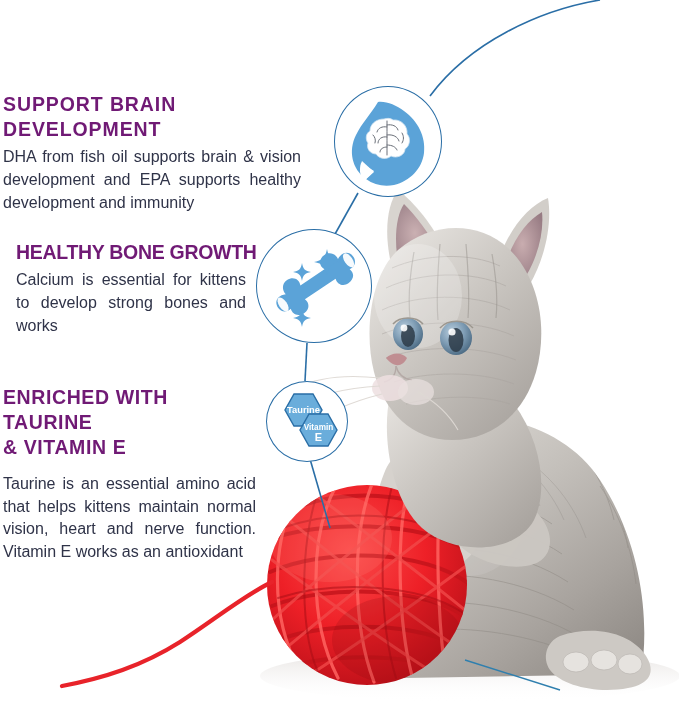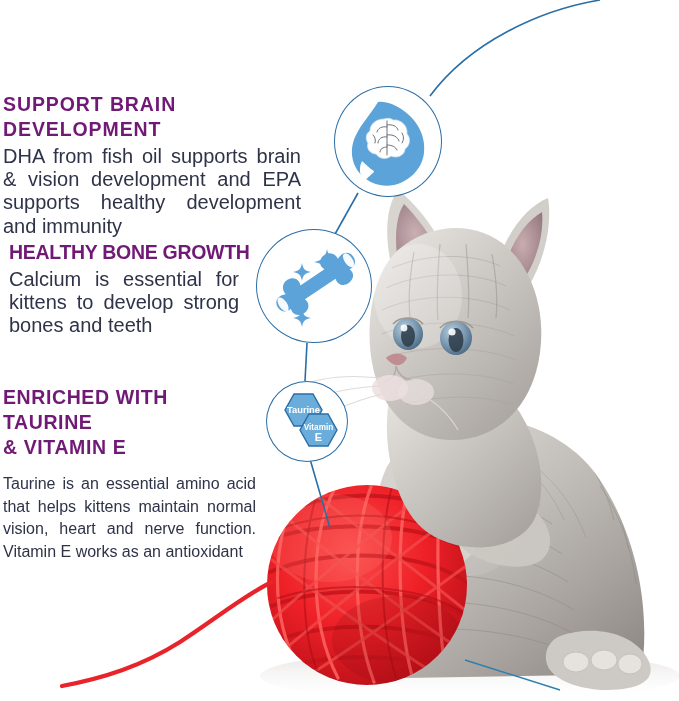--- a/index.html
+++ b/index.html
@@ -51,31 +51,31 @@
     color: #701a75;
     font-size: 19.5px;
     font-weight: bold;
     letter-spacing: 0.2px;
     line-height: 25px;
     white-space: pre-line;
   }
 
   .feature-body {
     color: #2f3348;
-    font-size: 20px;
+    font-size: 16px;
     line-height: 23.2px;
     white-space: pre-line;
     margin-top: 3px;
   }
 
   #feature-brain   { left: 3px;  top: 92px;  width: 330px; }
   #feature-brain .feature-title { letter-spacing: 0.9px; }
   #feature-brain .feature-body  { text-align: justify; width: 298px; }
 
-  #feature-bone    { left: 9px;  top: 240px; width: 262px; }
+  #feature-bone    { left: 16px;  top: 240px; width: 262px; }
   #feature-bone .feature-title { letter-spacing: -0.3px; }
   #feature-bone .feature-body  { text-align: justify; width: 230px; }
 
   #feature-taurine { left: 3px;  top: 385px; width: 258px; }
   #feature-taurine .feature-title { letter-spacing: 0.6px; }
   #feature-taurine .feature-body  { text-align: justify; width: 253px; font-size: 16px; line-height: 22.6px; margin-top: 13px; }
 
   
   .icon-badge {
     position: absolute;
@@ -343,21 +343,21 @@
           <path d="M47 52 C 52 52 56 54 57 57"></path>
           <path d="M33 42 C 35 44 36 47 35 50"></path>
           <path d="M62 40 C 64 43 64 47 62 50"></path>
         </g>
       </g>
     </svg>
   </div>
 
   <div class="feature" id="feature-bone">
     <div class="feature-title">HEALTHY BONE GROWTH</div>
-    <div class="feature-body">Calcium is essential for kittens to develop strong bones and teeth</div>
+    <div class="feature-body">Calcium is essential for kittens to develop strong bones and works</div>
   </div>
 
   <div class="icon-badge" id="icon-bone">
     <svg class="badge-svg" width="100" height="98" viewBox="0 0 100 98" xmlns="http://www.w3.org/2000/svg">
 
       <g transform="rotate(-34 50 49)">
         <path d="M22 40 C 14 36 8 40 8 47 C 8 52 12 56 18 55
                  C 16 61 20 66 27 66 C 33 66 37 61 35 55
                  L 72 55 C 70 61 74 66 80 66 C 87 66 91 61 89 55
                  C 95 56 99 52 99 47 C 99 40 93 36 85 40

